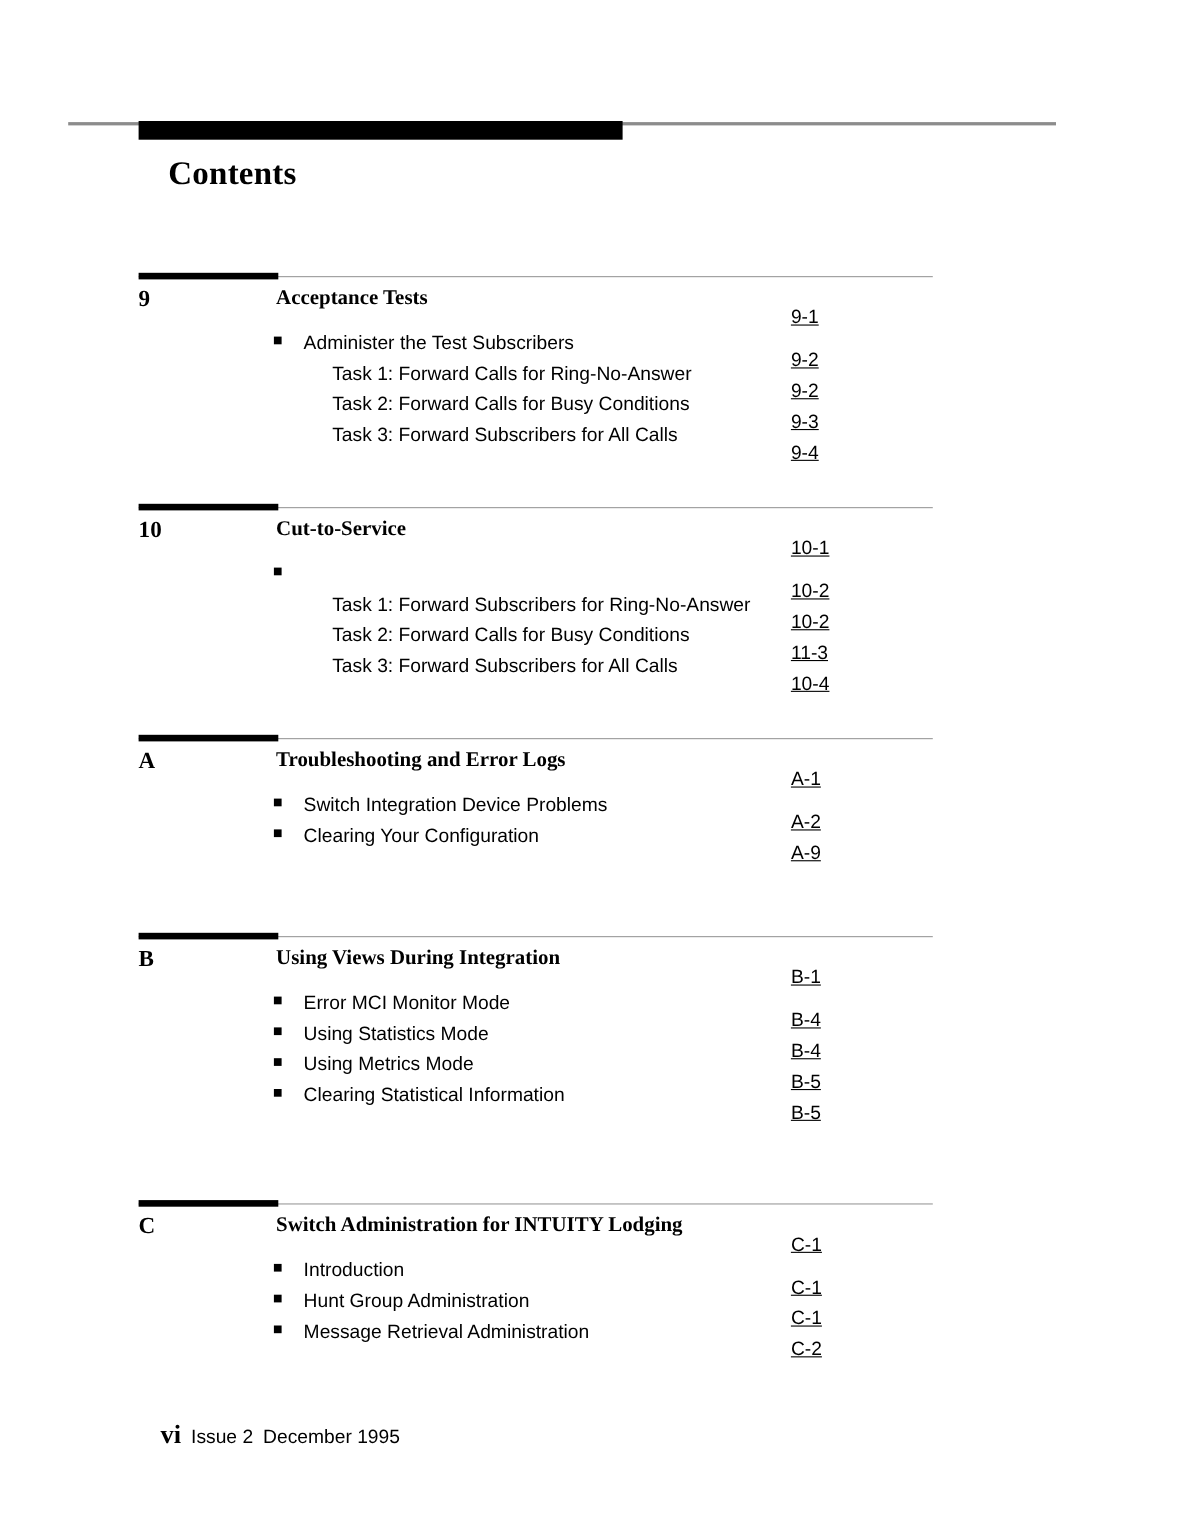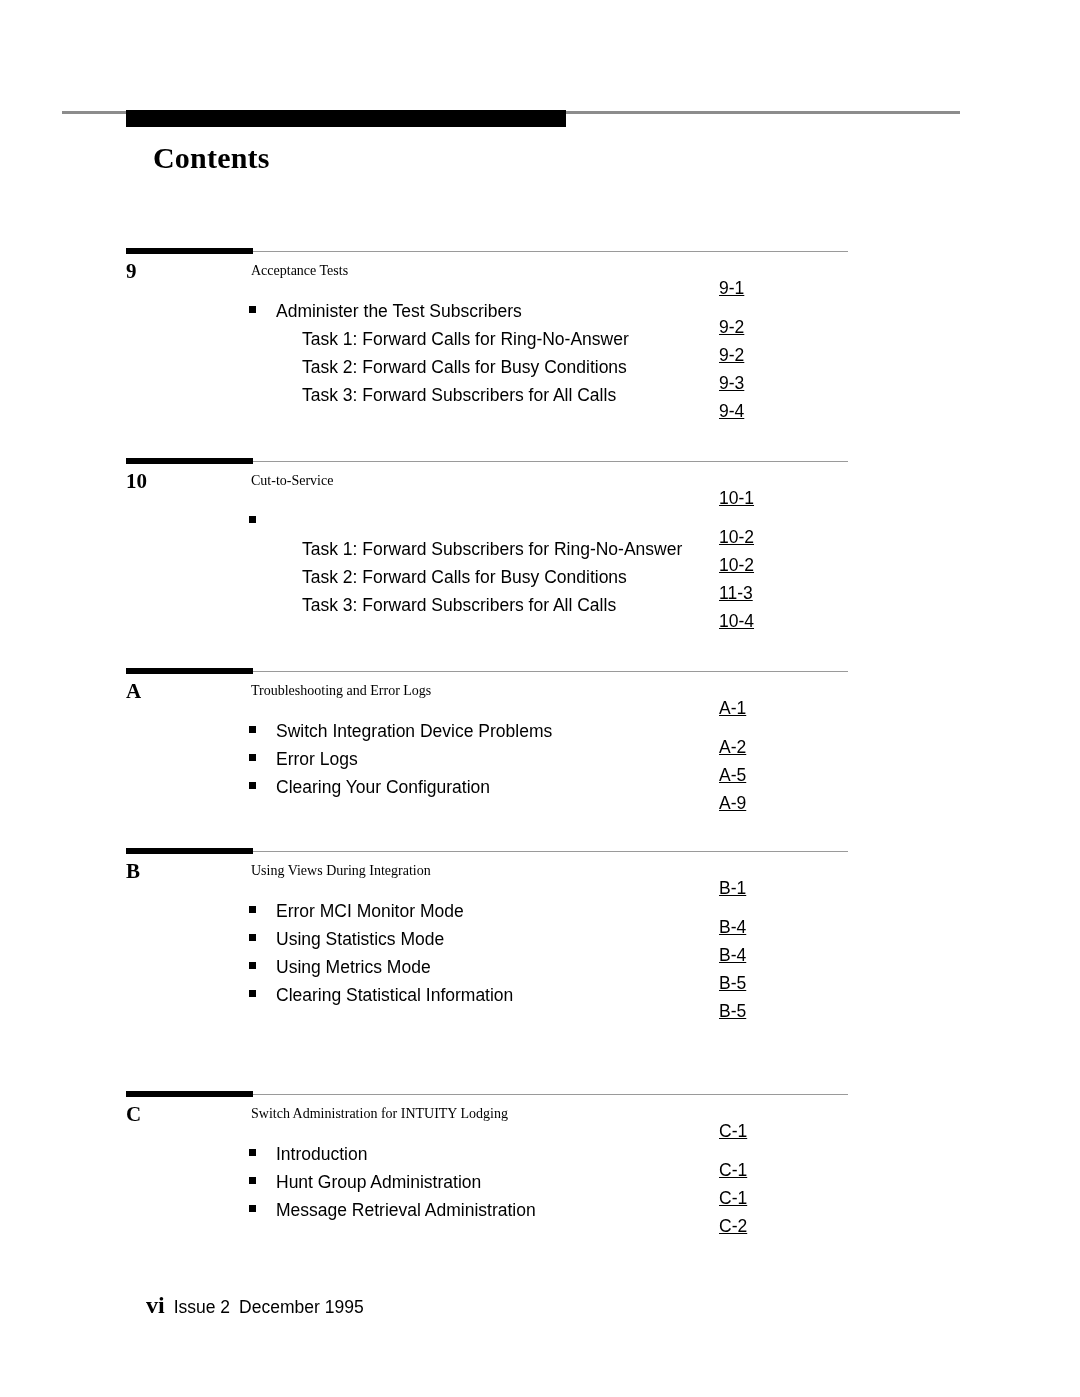--- a/index.html
+++ b/index.html
@@ -87,22 +87,22 @@
     font-family: "Liberation Serif", serif;
     font-weight: bold;
     font-size: 21px;
     line-height: 28px;
   }
   .sec-title {
     position: absolute;
     left: 251px;
     top: 0;
     font-family: "Liberation Serif", serif;
-    font-weight: normal;
-    font-size: 14px;
+    font-weight: bold;
+    font-size: 19px;
     line-height: 28px;
     white-space: nowrap;
   }
   .bullet {
     position: absolute;
     left: 249px;
     top: 9px;
     width: 7px;
     height: 7px;
     background: #000000;
@@ -227,25 +227,20 @@
           <div class="sec-title">Troubleshooting and Error Logs</div>
           <div class="pagenum">A-1</div>
         </div>
         <div class="row">
           <span class="bullet"></span>
           <div class="entry-l1">Switch Integration Device Problems</div>
           <div class="pagenum">A-2</div>
         </div>
         <div class="row">
           <span class="bullet"></span>
-          <div class="entry-l1">Error Logs</div>
-          <div class="pagenum">A-5</div>
-        </div>
-        <div class="row">
-          <span class="bullet"></span>
           <div class="entry-l1">Clearing Your Configuration</div>
           <div class="pagenum">A-9</div>
         </div>
       </div>
       <div class="section" style="top: 847px;">
         <div class="sec-rule-wrap">
           <div class="sec-rule-thin"></div>
           <div class="sec-rule-bar"></div>
         </div>
         <div class="row title-row">

